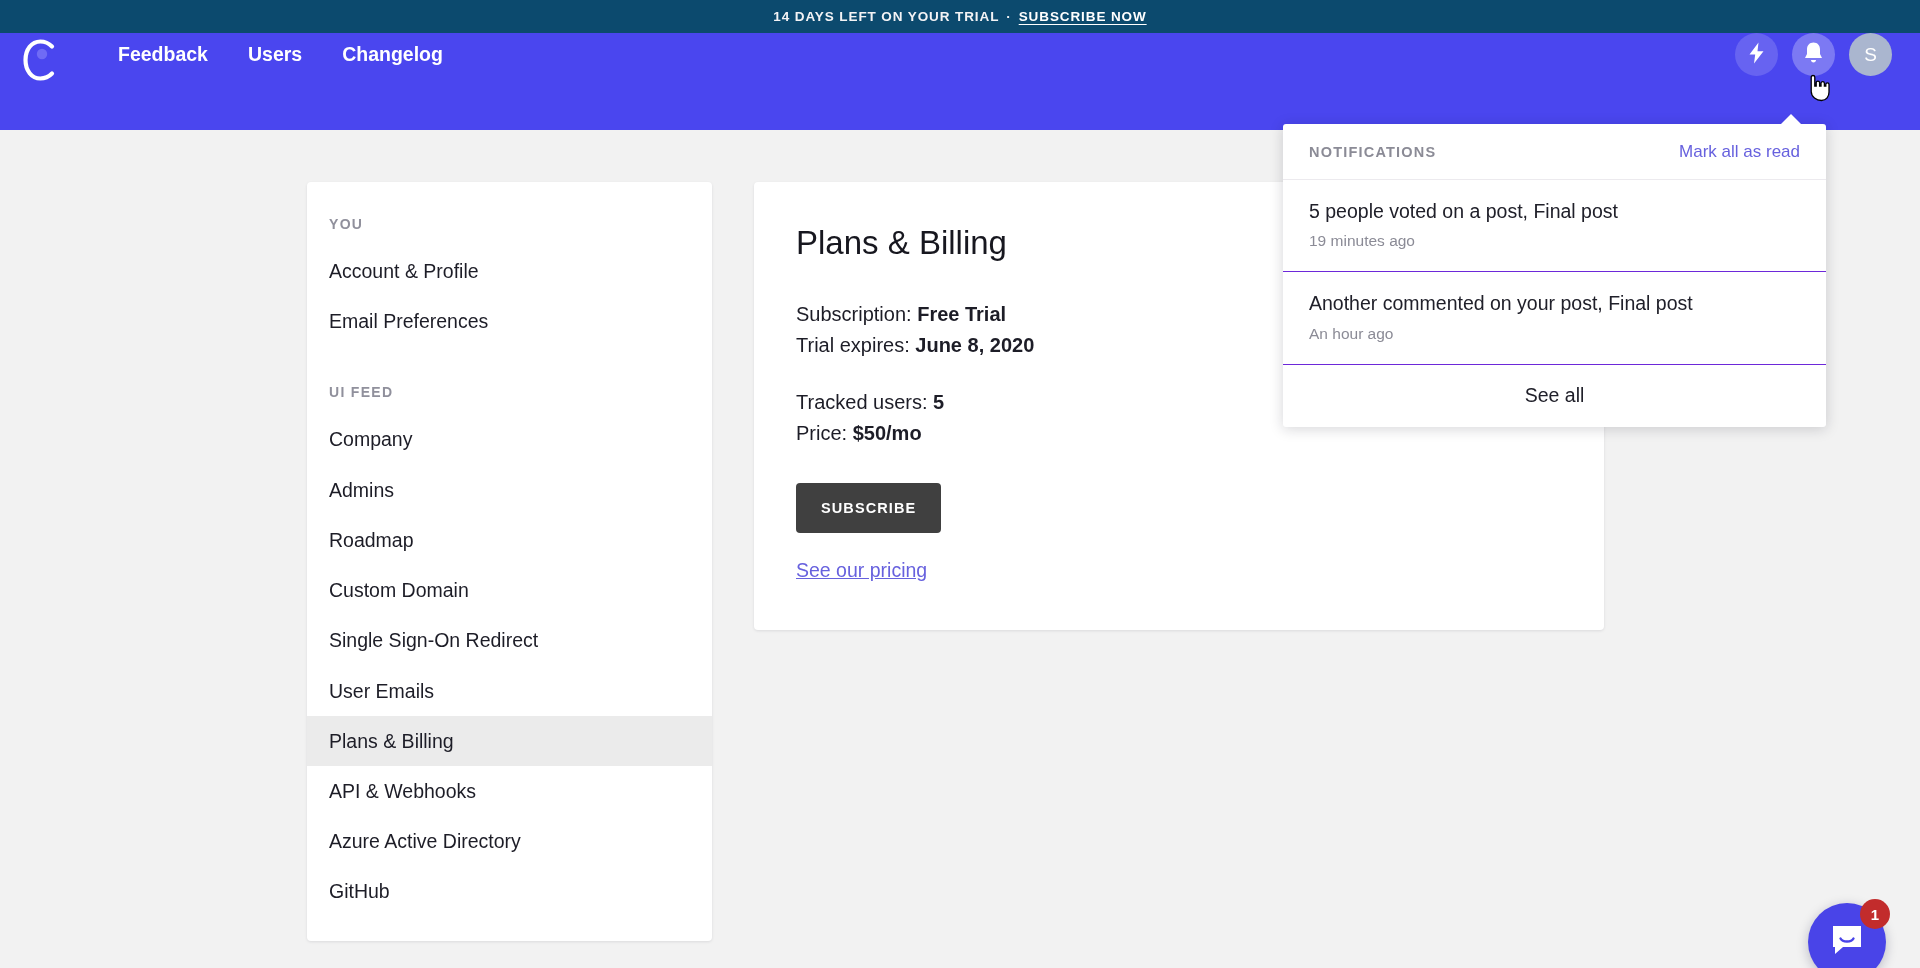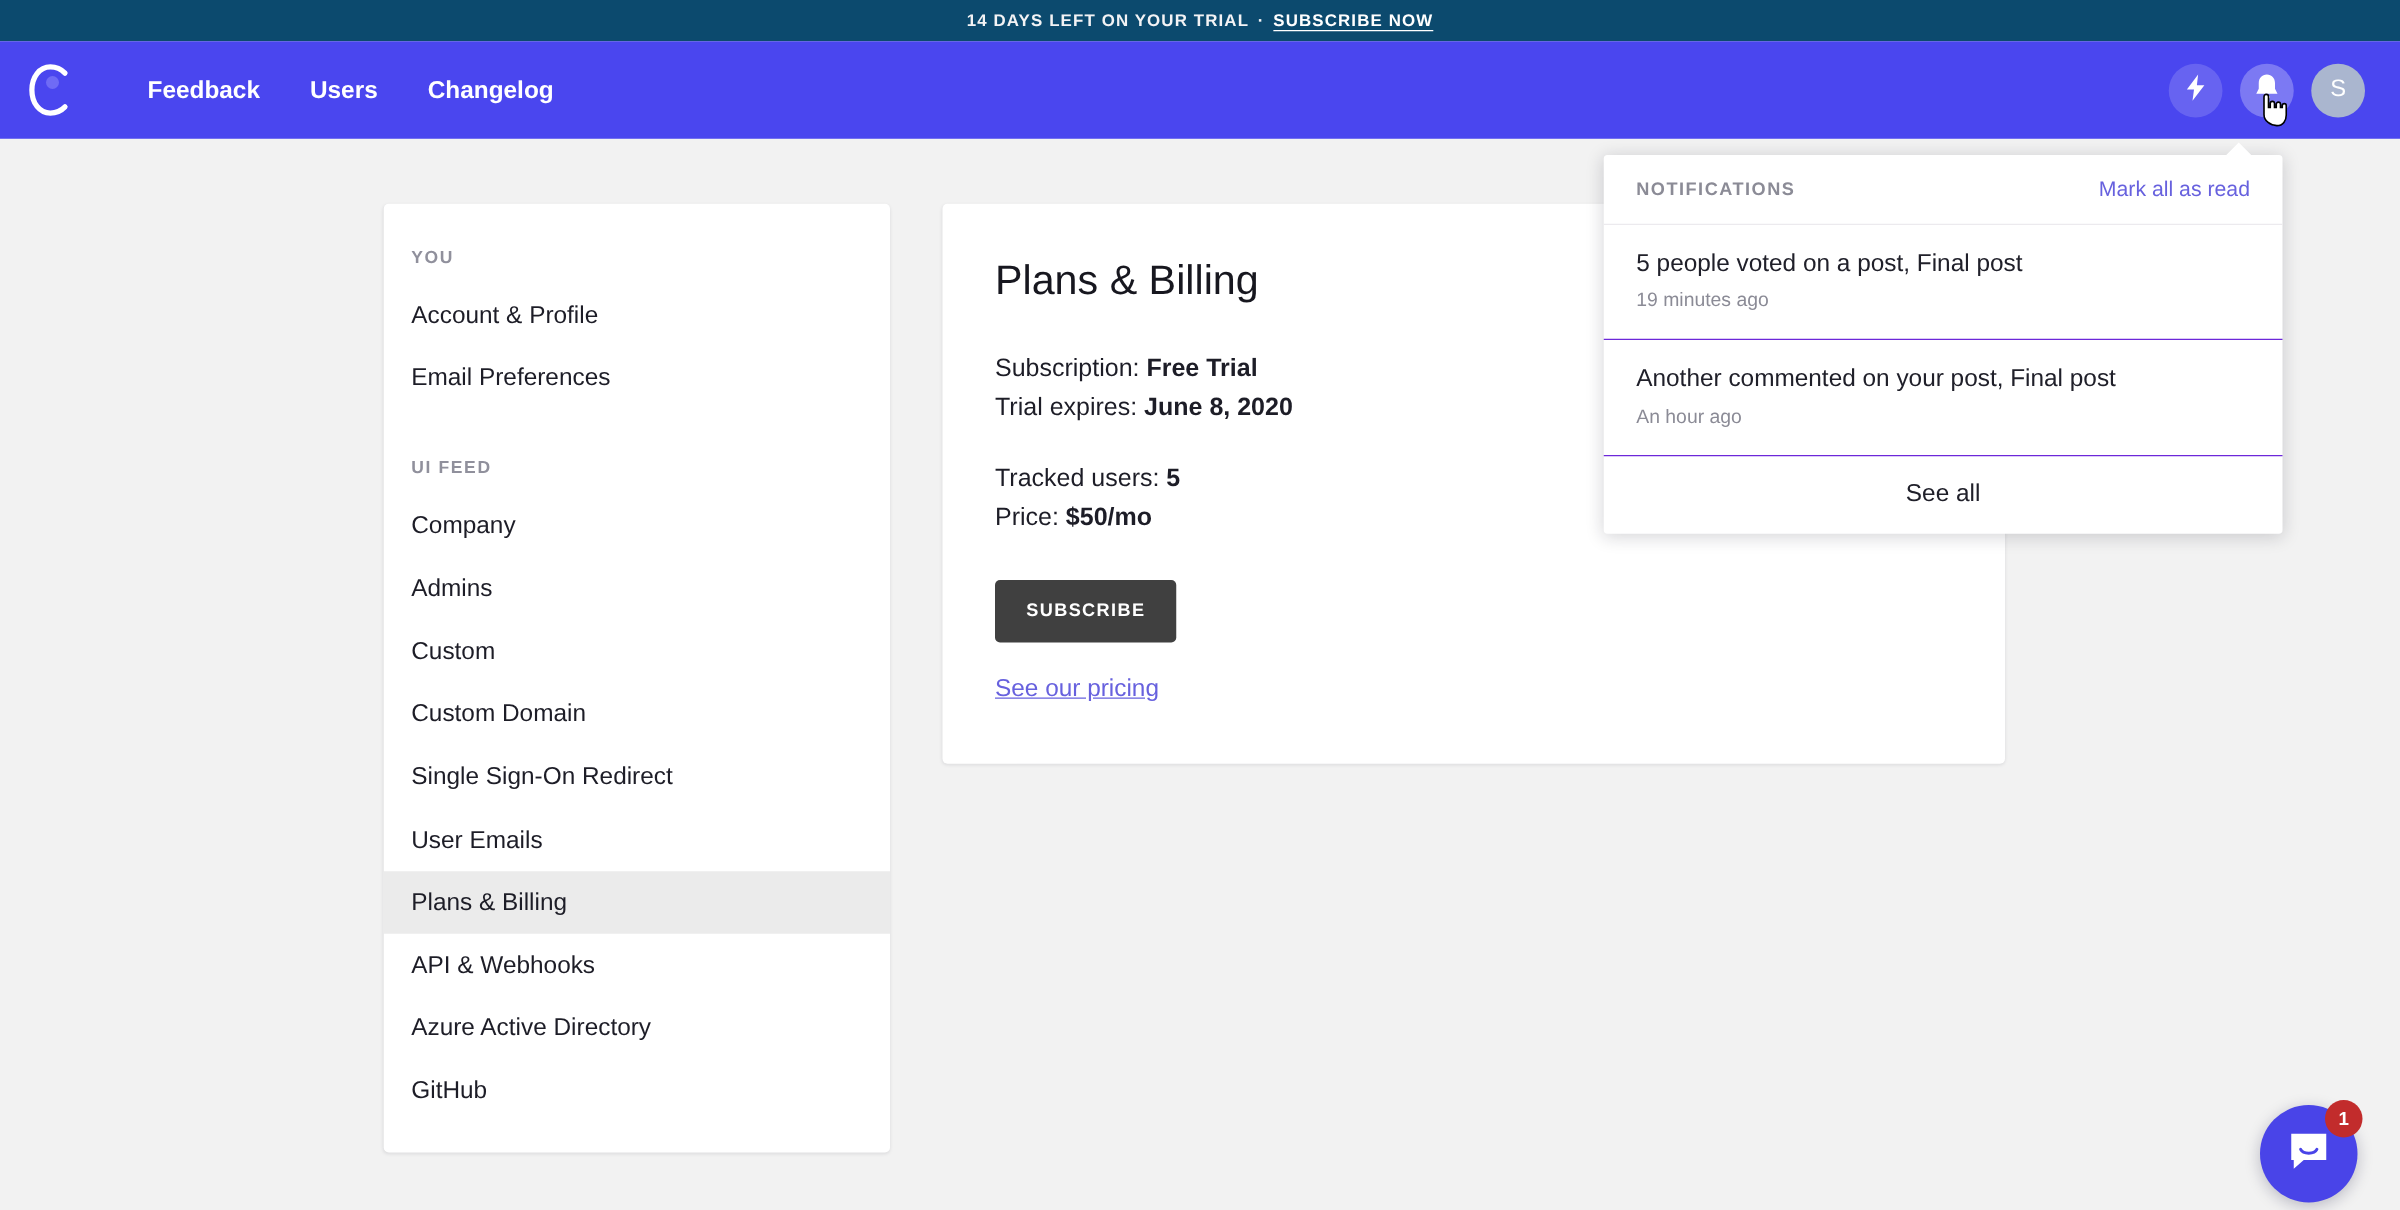--- a/index.html
+++ b/index.html
@@ -29,24 +29,24 @@
   .trial-banner .tb-sep { margin: 0 7px; color: #f3f3f5; }
   .trial-banner .tb-link {
     color: #ffffff;
     text-decoration: underline;
     text-underline-offset: 3px;
     cursor: pointer;
   }
 
   
   .navbar {
-    height: 78px;
+    height: 97px;
     background: #4a46ef;
     display: flex;
-    align-items: center;
+    align-items: flex-start;
     padding: 0 28px 0 14px;
     position: relative;
     z-index: 20;
   }
   .logo {
     width: 54px; height: 54px;
     display: flex; align-items: center; justify-content: center;
     margin-right: 30px;
     flex: none;
   }
@@ -352,21 +352,21 @@
 
     <div class="sidebar">
 
       <div class="sb-section-title">YOU</div>
       <div class="sb-item">Account &amp; Profile</div>
       <div class="sb-item">Email Preferences</div>
 
       <div class="sb-section-title spaced">UI FEED</div>
       <div class="sb-item">Company</div>
       <div class="sb-item">Admins</div>
-      <div class="sb-item">Custom</div>
+      <div class="sb-item">Roadmap</div>
       <div class="sb-item">Custom Domain</div>
       <div class="sb-item">Single Sign-On Redirect</div>
       <div class="sb-item">User Emails</div>
       <div class="sb-item active">Plans &amp; Billing</div>
 
       <div class="sb-item">API &amp; Webhooks</div>
       <div class="sb-item">Azure Active Directory</div>
       <div class="sb-item">GitHub</div>
 
     </div>

